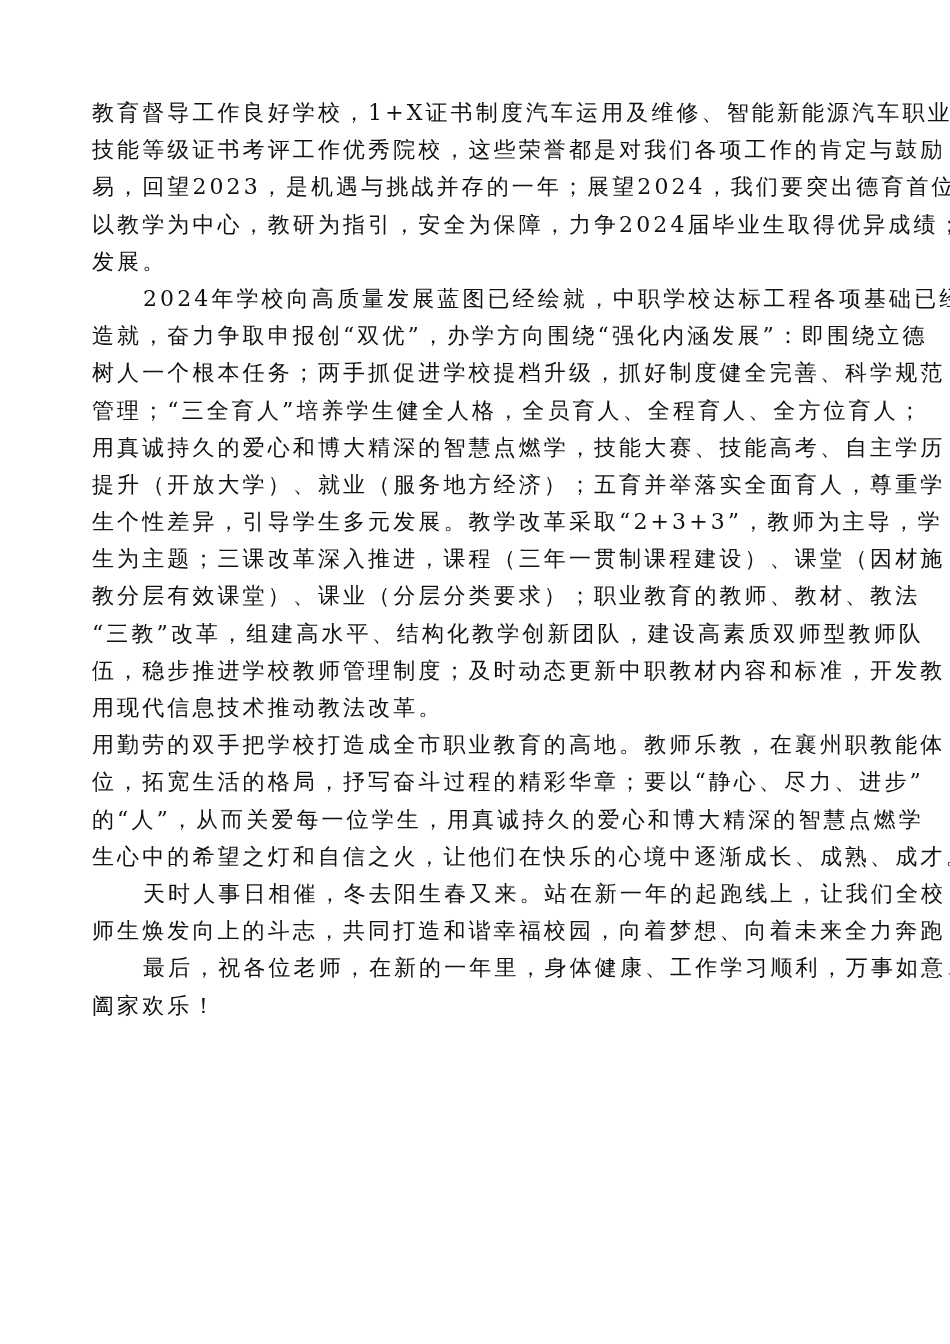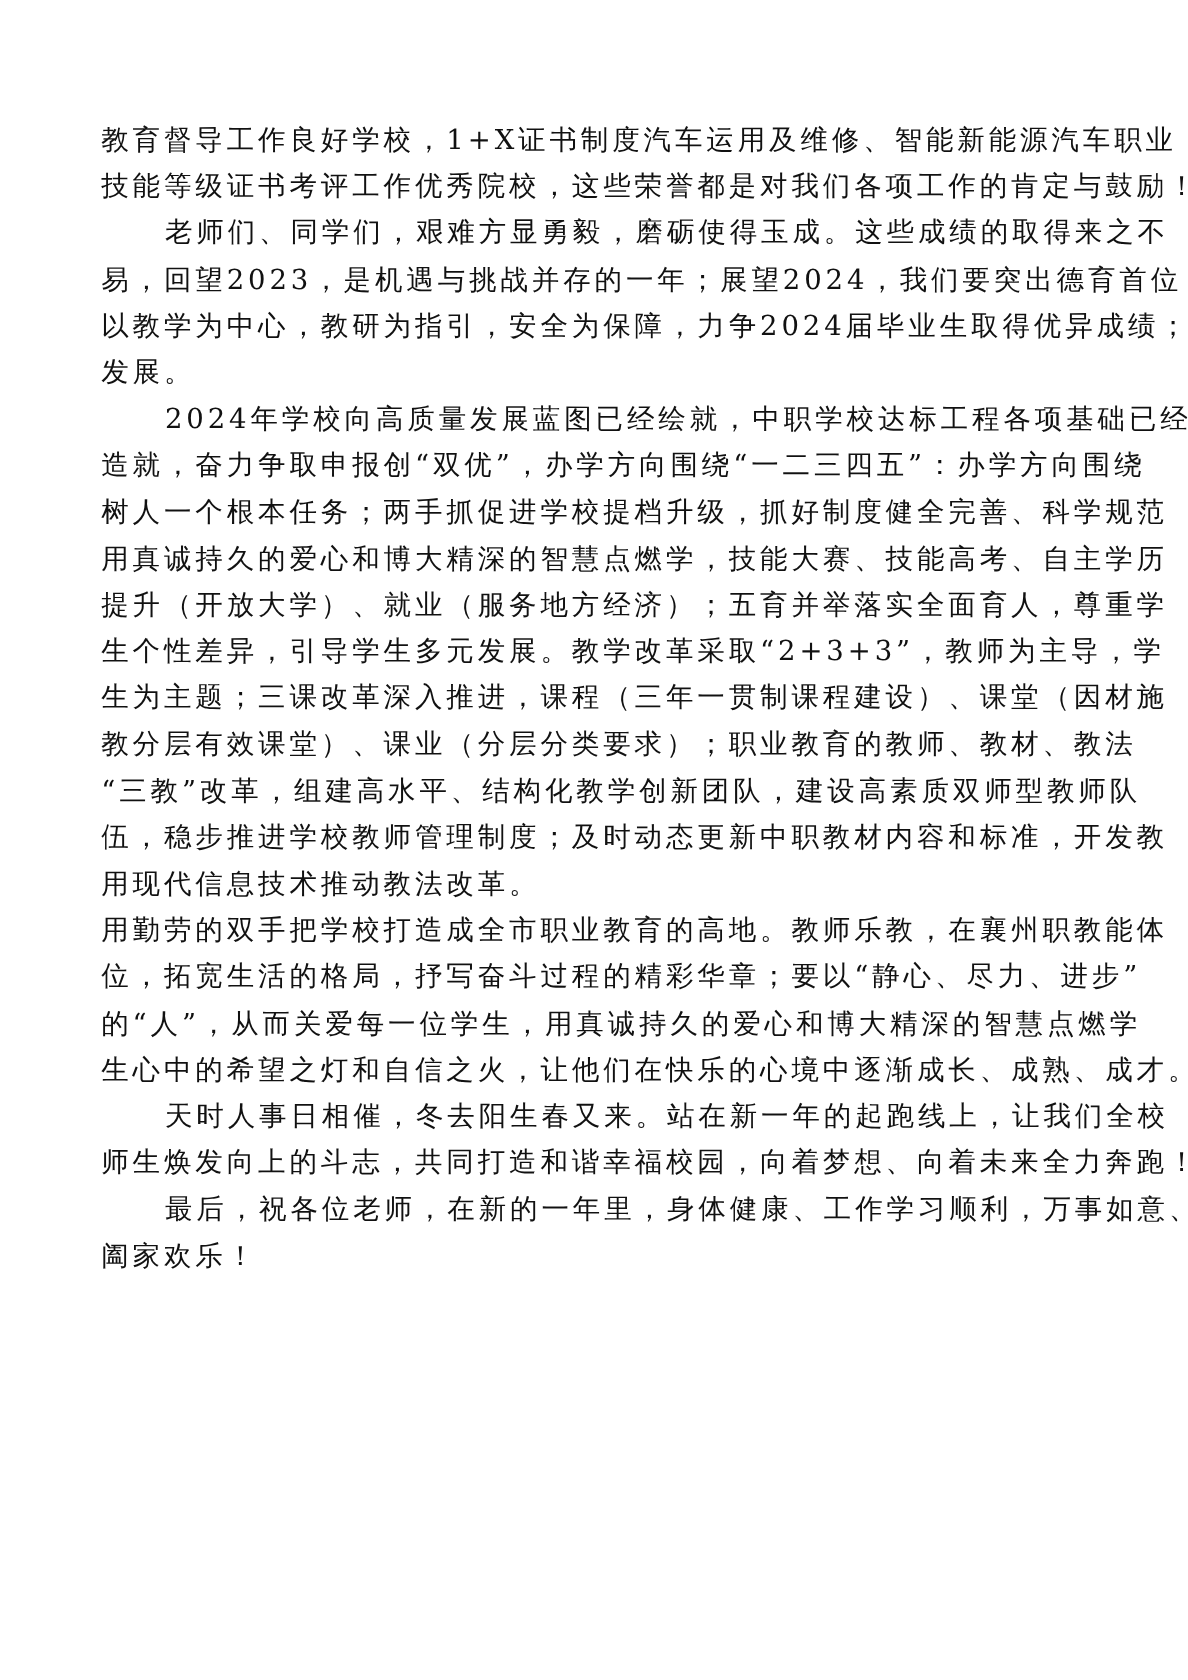--- a/index.html
+++ b/index.html
@@ -1,19 +1,19 @@
 <!DOCTYPE html>
 <html><head>
 <meta charset="utf-8">
 <style>
   html, body { margin: 0; padding: 0; background: #ffffff; }
   body { width: 950px; height: 1344px; position: relative; overflow: hidden; }
   .page {
     position: absolute;
-    left: 81px;
+    left: 92px;
     top: 94px;
     width: 780px;
     font-family: "DejaVu Serif", "Liberation Serif", serif;
     font-size: 22px;
     color: #111111;
     letter-spacing: 3.1px;
   }
   .line {
     height: 37.2px;
     line-height: 37.2px;
@@ -26,30 +26,30 @@
 <body>
 
 <div class="page">
 
   <div>
     <span class="line">教育督导工作良好学校，1+X证书制度汽车运用及维修、智能新能源汽车职业</span>
     <span class="line">技能等级证书考评工作优秀院校，这些荣誉都是对我们各项工作的肯定与鼓励！</span>
   </div>
 
   <div>
-    <span class="line indent">老师们、同学们，艰难方显勇毅，磨砺使得玉成。这些成绩的取得来之不</span>
     <span class="line">易，回望2023，是机遇与挑战并存的一年；展望2024，我们要突出德育首位，</span>
     <span class="line">以教学为中心，教研为指引，安全为保障，力争2024届毕业生取得优异成绩；</span>
     <span class="line">发展。</span>
   </div>
 
   <div>
     <span class="line indent">2024年学校向高质量发展蓝图已经绘就，中职学校达标工程各项基础已经</span>
-    <span class="line">造就，奋力争取申报创“双优”，办学方向围绕“一二三四五”：办学方向围绕</span>
+    <span class="line">造就，奋力争取申报创“双优”，办学方向围绕“强化内涵发展”：即围绕立德</span>
     <span class="line">树人一个根本任务；两手抓促进学校提档升级，抓好制度健全完善、科学规范</span>
+    <span class="line">管理；“三全育人”培养学生健全人格，全员育人、全程育人、全方位育人；</span>
     <span class="line">用真诚持久的爱心和博大精深的智慧点燃学，技能大赛、技能高考、自主学历</span>
     <span class="line">提升（开放大学）、就业（服务地方经济）；五育并举落实全面育人，尊重学</span>
     <span class="line">生个性差异，引导学生多元发展。教学改革采取“2+3+3”，教师为主导，学</span>
     <span class="line">生为主题；三课改革深入推进，课程（三年一贯制课程建设）、课堂（因材施</span>
     <span class="line">教分层有效课堂）、课业（分层分类要求）；职业教育的教师、教材、教法</span>
     <span class="line">“三教”改革，组建高水平、结构化教学创新团队，建设高素质双师型教师队</span>
     <span class="line">伍，稳步推进学校教师管理制度；及时动态更新中职教材内容和标准，开发教</span>
     <span class="line">用现代信息技术推动教法改革。</span>
   </div>
 

